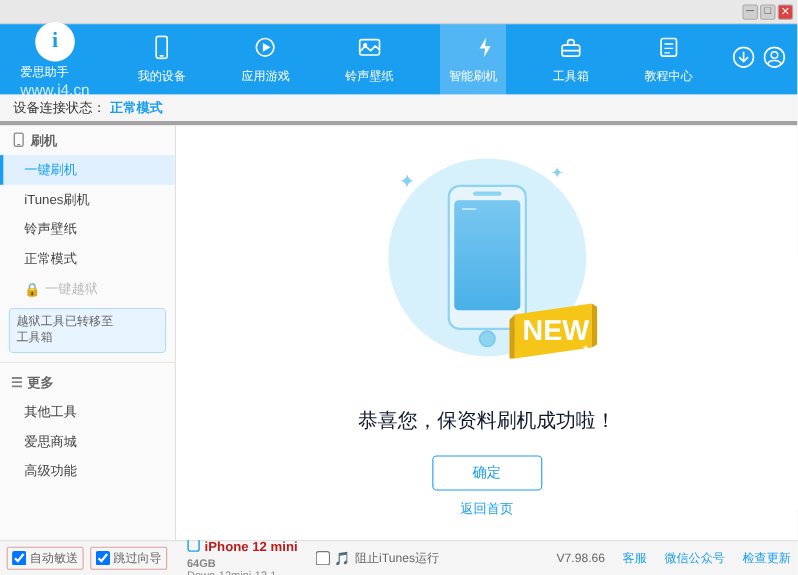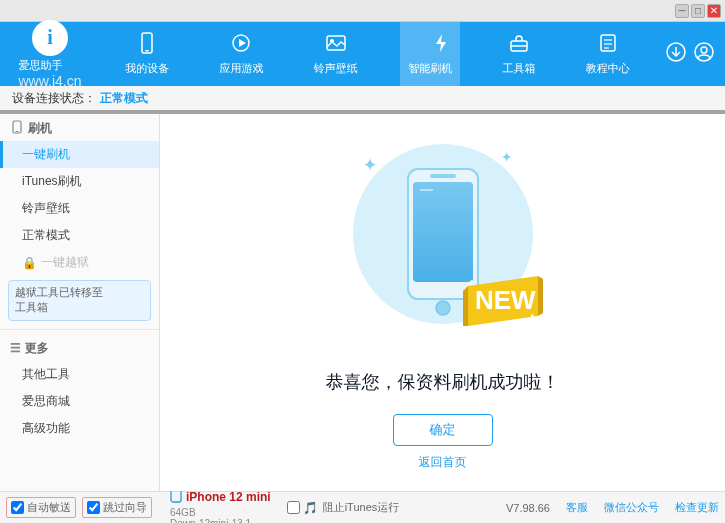--- a/index.html
+++ b/index.html
@@ -430,21 +430,21 @@
     </div>
     <div class="device-info">
       <div style="display:flex;align-items:center;">
         <span class="device-phone-icon">
           <svg width="12" height="16" viewBox="0 0 12 16">
               <rect x="1" y="1" width="10" height="14" rx="2" fill="none" stroke="#1a9ef0" stroke-width="1.3"></rect>
             </svg>
         </span>
         <span class="device-name">iPhone 12 mini</span>
       </div>
-      <div style="color:#888;font-size:10px;">
+      <div style="color:#888;font-size:10px;font-weight:bold;">
         <span>64GB</span>
       </div>
       <div style="color:#888;font-size:10px;">
         <span>Down-12mini-13,1</span>
       </div>
     </div>
     <div class="itunes-bar" style="margin-left:8px;">
       <input type="checkbox" style="">
       <span class="itunes-icon">🎵</span>
       <span>阻止iTunes运行</span>

